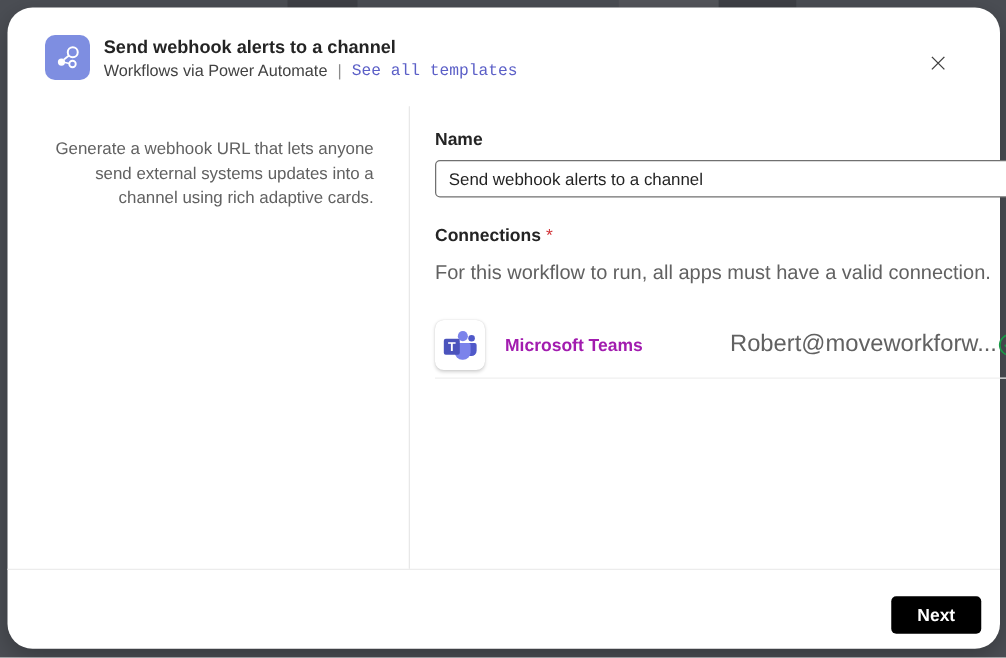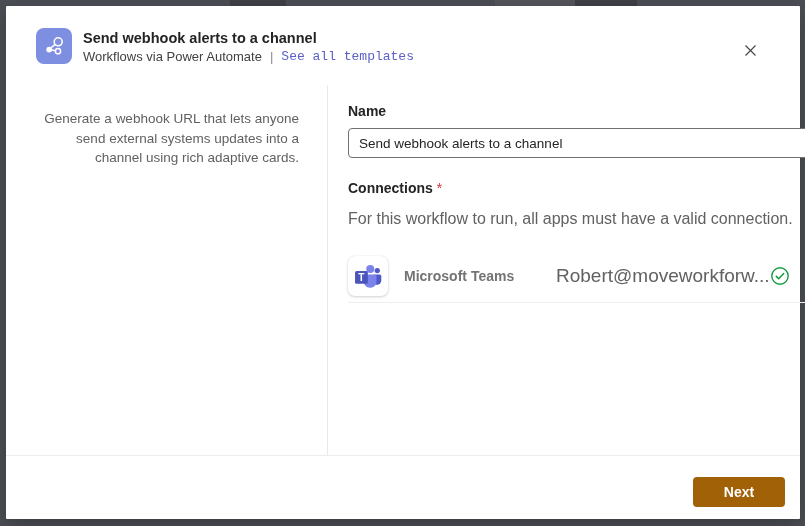--- a/index.html
+++ b/index.html
@@ -13,21 +13,21 @@
   }
   .bg-seg { position: absolute; top: 0; height: 6px; }
   .seg-a { left: 230px; width: 56px; background: #3e4046; }
   .seg-b { left: 575px; width: 62px; background: #3e4046; }
   .seg-c { left: 495px; width: 80px; background: #54565b; }
 
   .dialog {
     position: absolute; left: 6px; top: 6px;
     width: 794px; height: 513px;
     background: #ffffff;
-    border-radius: 1px;
+    border-radius: 20px;
     display: flex; flex-direction: column;
     box-shadow: 0 6px 20px rgba(0,0,0,0.25);
   }
 
   
   .header {
     height: 79px; box-sizing: border-box;
     padding: 22px 28px 0 30px;
     display: flex; align-items: flex-start;
     position: relative;
@@ -95,22 +95,22 @@
     border-bottom: 1px solid #efefef;
   }
   .teams-card {
     width: 40px; height: 40px; border-radius: 7px;
     background: #ffffff;
     box-shadow: 0 1px 3px rgba(0,0,0,0.18), 0 0 1px rgba(0,0,0,0.12);
     display: flex; align-items: center; justify-content: center;
     flex: 0 0 auto;
   }
   .conn-app-name {
-    margin-left: 16px; width: 152px; flex: 0 0 auto;
-    font-size: 14px; font-weight: 700; color: #737373;
+    margin-left: 16px; width: 180px; flex: 0 0 auto;
+    font-size: 14px; font-weight: 700; color: #a21caf;
   }
   .conn-account {
     flex: 1 1 auto;
     font-size: 19px; color: #616161;
     white-space: nowrap; overflow: hidden;
   }
   .conn-status { flex: 0 0 auto; display: flex; align-items: center; }
   .more-btn {
     flex: 0 0 auto; margin-left: 10px;
     background: transparent; border: none; padding: 0 4px;
@@ -121,22 +121,22 @@
   }
 
   
   .footer {
     flex: 0 0 auto; height: 64px; box-sizing: border-box;
     border-top: 1px solid #ececec;
     display: flex; align-items: flex-start; justify-content: flex-end;
     padding: 21px 15px 0 0;
   }
   .next-btn {
-    width: 92px; height: 30px;
-    background: #a16207; color: #ffffff;
+    width: 72px; height: 30px;
+    background: #000000; color: #ffffff;
     border: none; border-radius: 4px;
     font-family: "Liberation Sans", sans-serif;
     font-size: 14px; font-weight: 700;
     cursor: pointer;
   }
 </style>
 </head>
 <body>
 
 <div class="bg-seg seg-a"></div>

